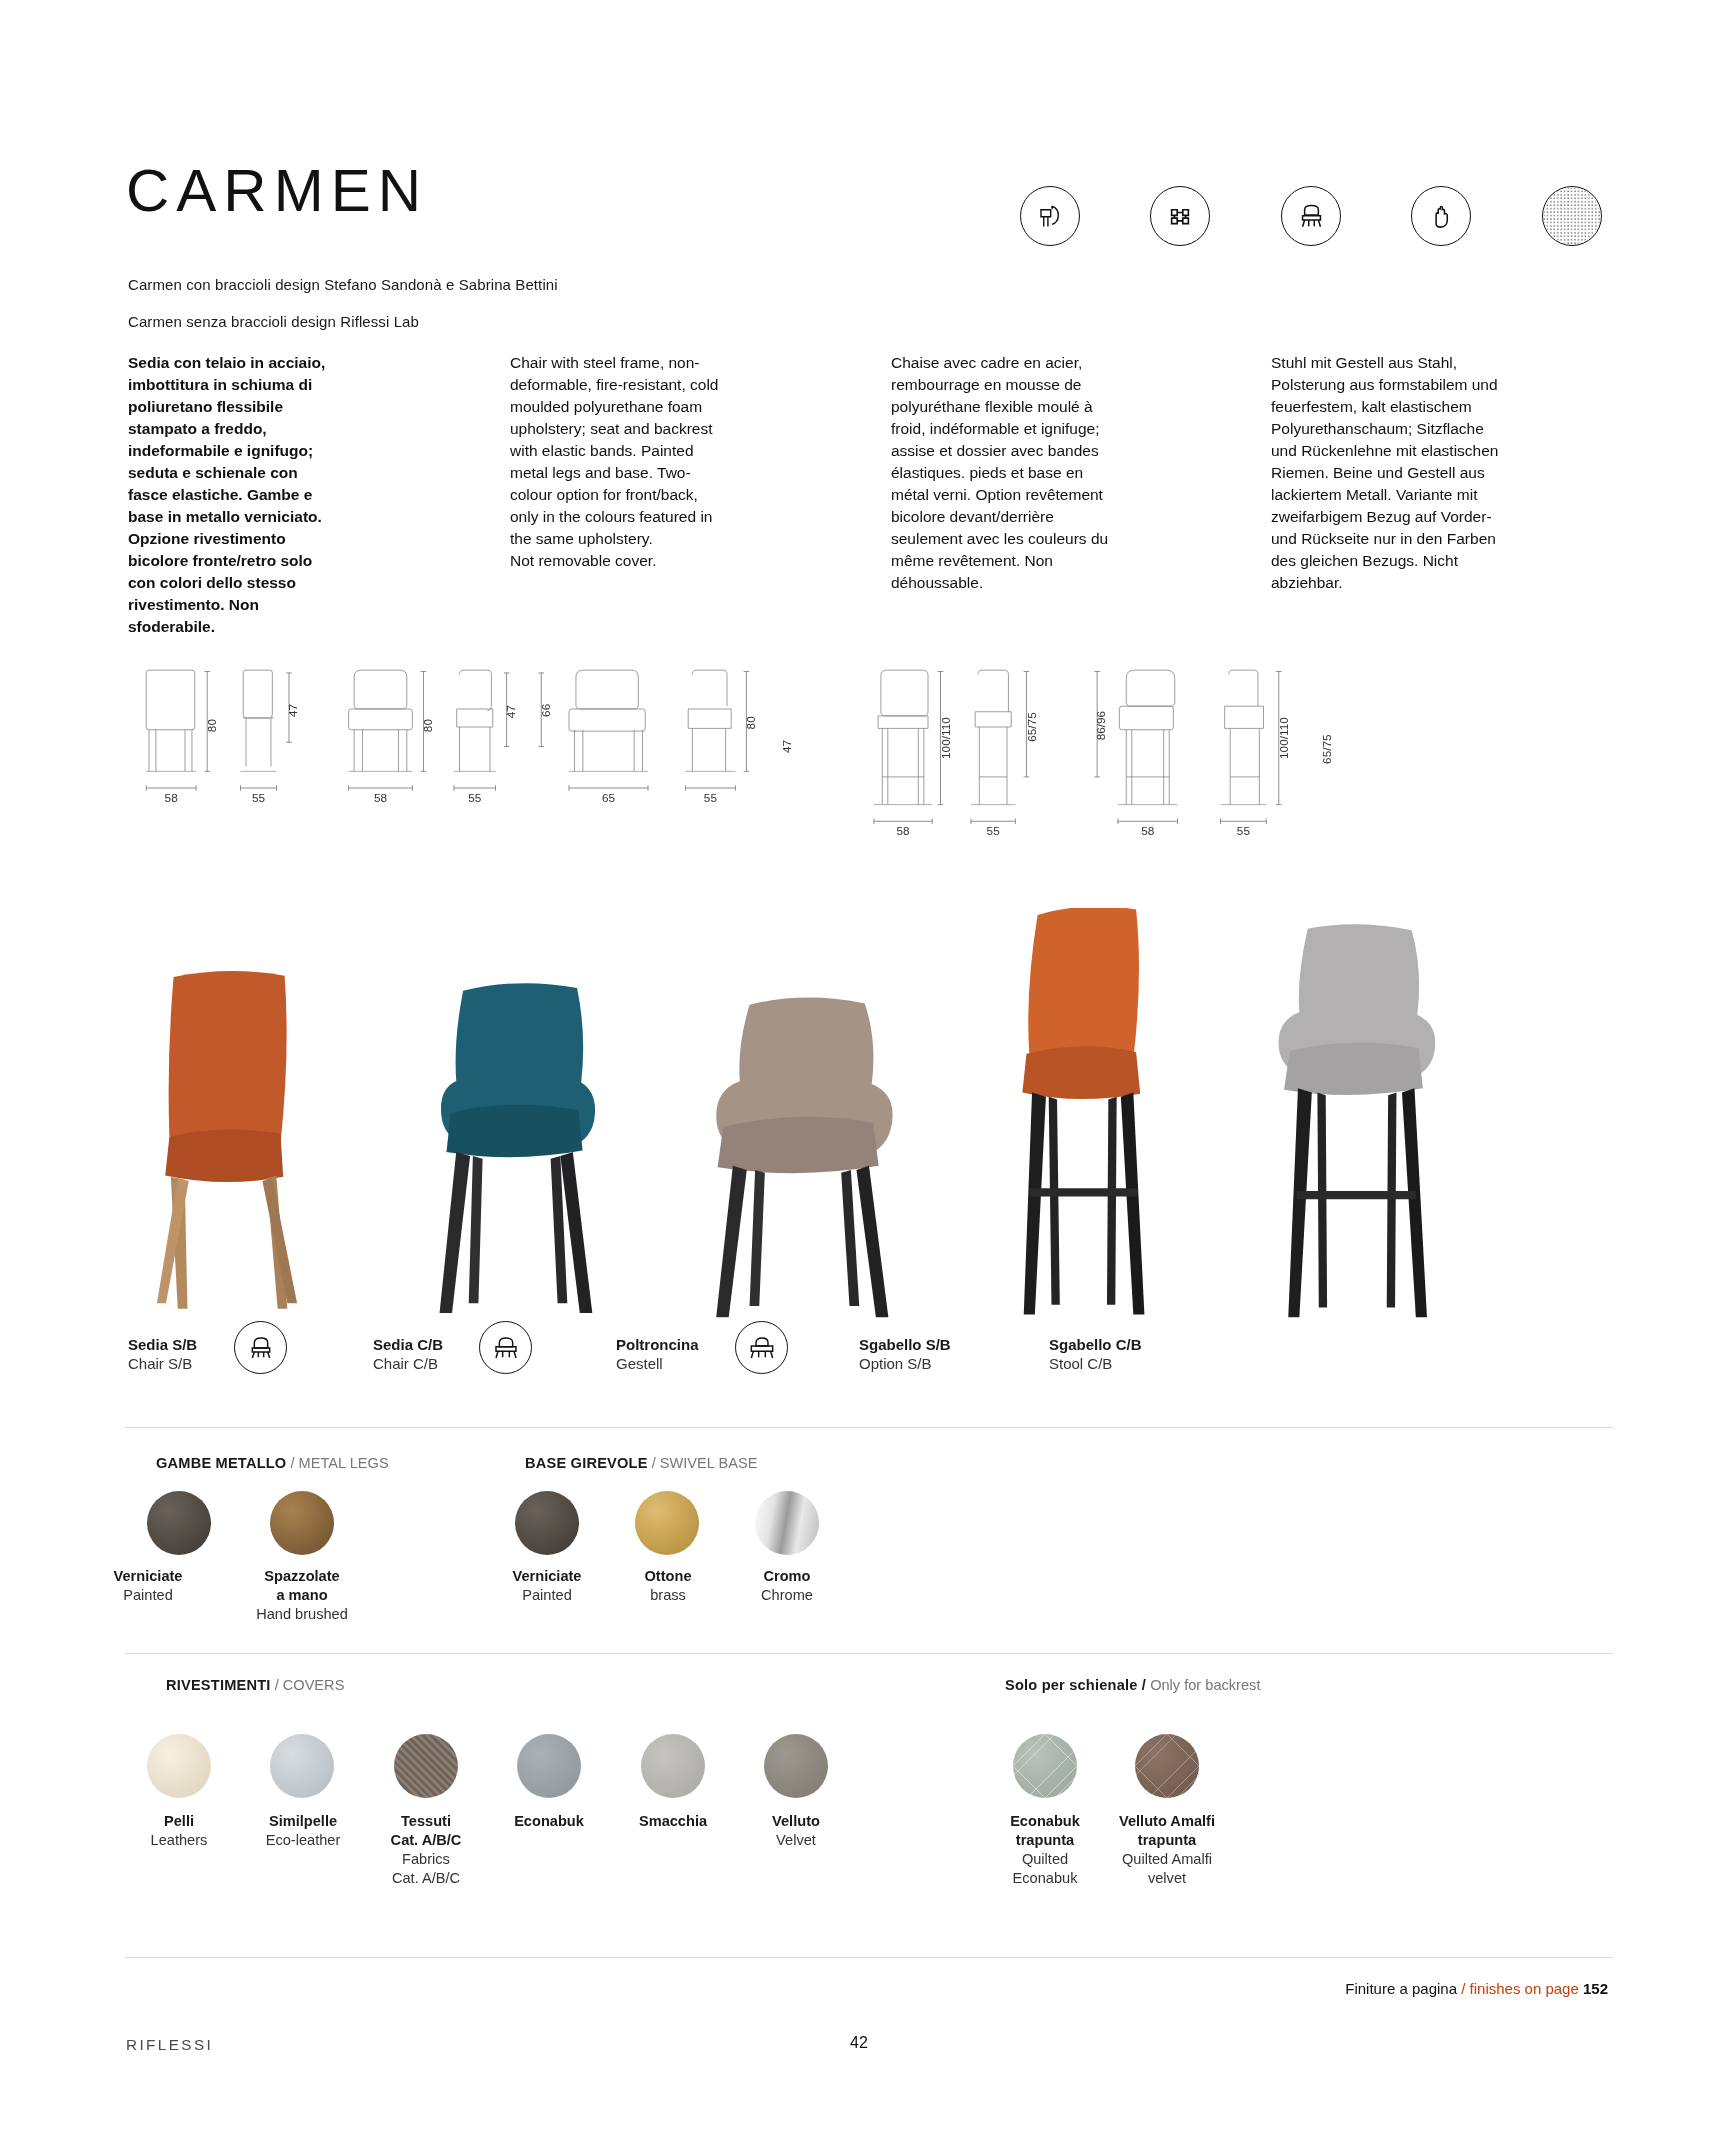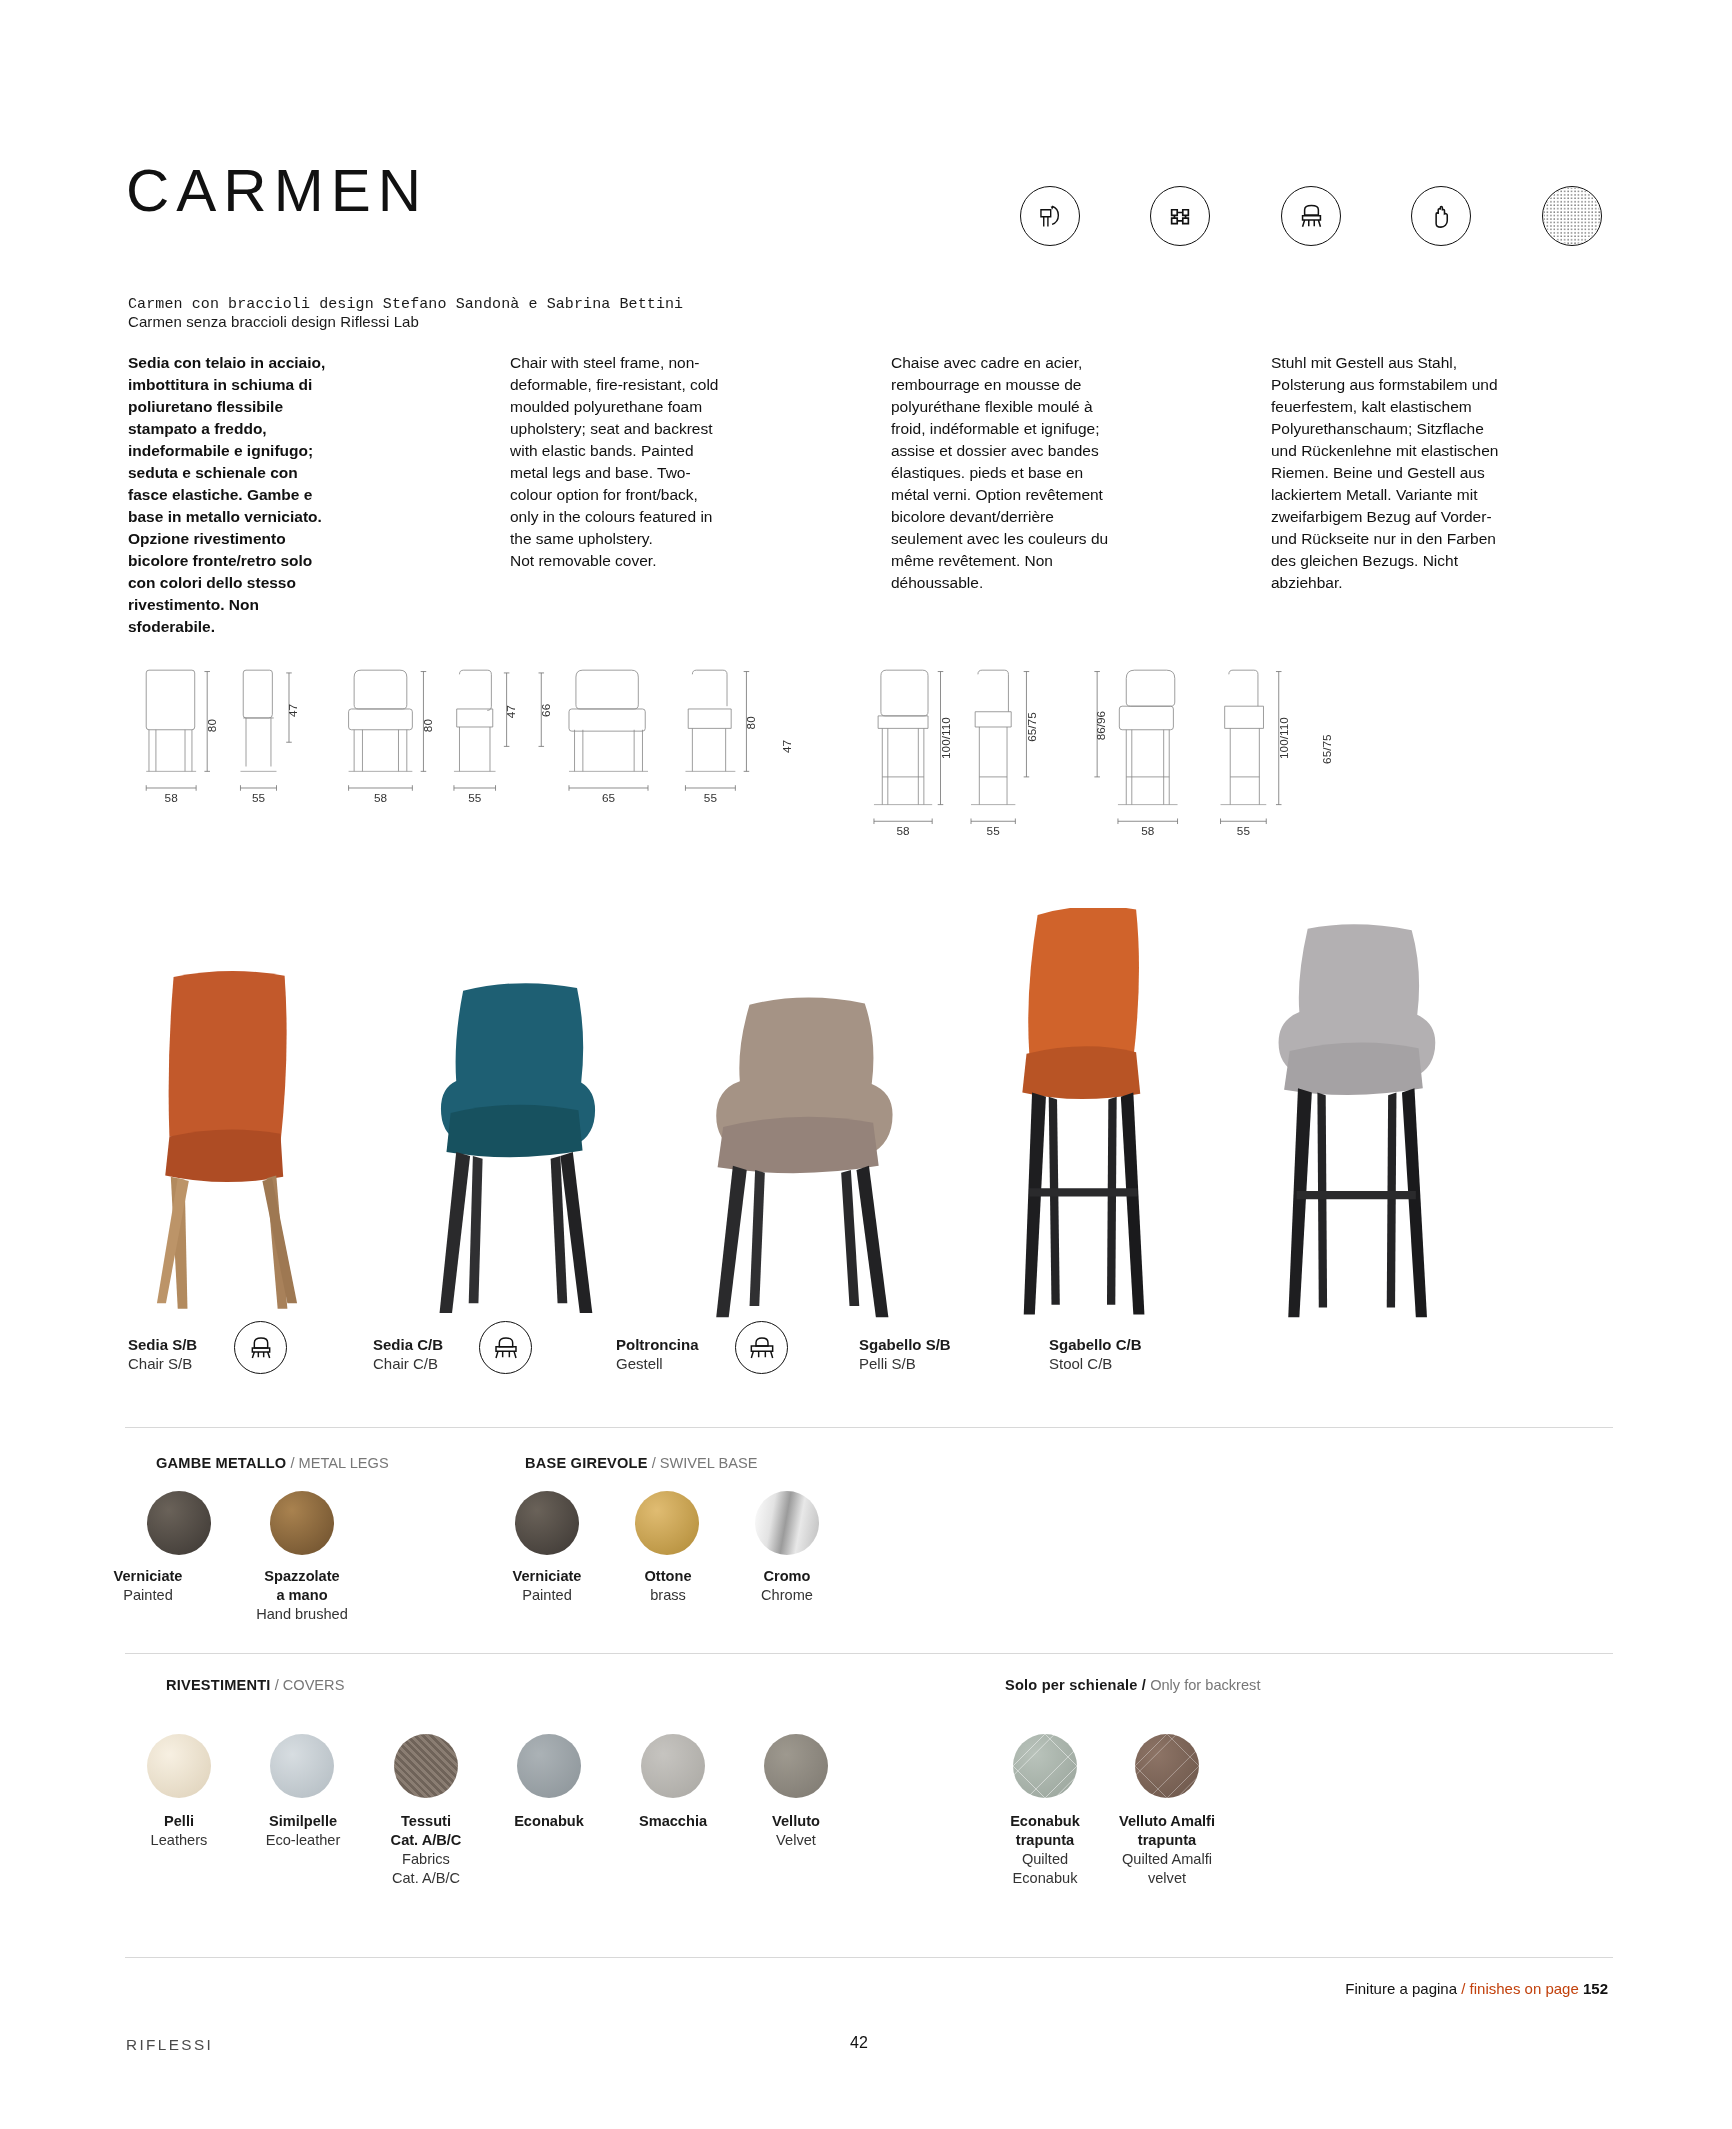--- a/index.html
+++ b/index.html
@@ -2,21 +2,21 @@
 <html style="font-size:11px"><head>
 <meta charset="utf-8">
 <style>
   html,body{margin:0;padding:0;background:#fff;}
   body{width:1733px;height:2129px;font-family:"Liberation Sans",sans-serif;color:#1a1a1a;position:relative;overflow:hidden;}
   .page{position:absolute;inset:0;}
 
   
   .title{position:absolute;left:126px;top:161px;font-size:60px;letter-spacing:7px;font-weight:300;color:#111;line-height:1;}
   .credit{position:absolute;left:128px;font-size:15px;color:#1a1a1a;letter-spacing:0.1px;}
-  .credit1{top:296px;font-family:Liberation Mono, monospace;}
+  .credit1{top:276px;}
   .credit2{top:313px;}
 
   .iconrow{position:absolute;left:1020px;top:186px;width:590px;height:62px;}
   .circ{width:58px;height:58px;border:1.5px solid #111;border-radius:50%;position:absolute;top:0;display:flex;align-items:center;justify-content:center;}
   .circ svg{display:block;}
 
   
   .desc{position:absolute;top:352px;font-size:15.5px;line-height:22px;color:#111;}
   .desc.c1{left:128px;width:201px;font-weight:bold;}
   .desc.c2{left:510px;width:215px;}
@@ -339,21 +339,21 @@
   <div class="capcirc" style="left:735px;top:1321px">
     <svg width="32" height="32" viewBox="0 0 48 48">
         <path d="M15 16c0-5 4-7 9-7s9 2 9 7v5H15z" fill="none" stroke="#111" stroke-width="2.2"></path>
         <path d="M8 21h32v8H8z" fill="none" stroke="#111" stroke-width="2.2"></path>
         <path d="M11 29l-3 10M37 29l3 10M19 29v9M29 29v9" stroke="#111" stroke-width="2.2"></path>
       </svg>
   </div>
 
   <div class="cap" style="left:859px;top:1335px">
     <b>Sgabello S/B</b><br>
-    <span>Pelli S/B</span>
+    <span>Option S/B</span>
   </div>
   <div class="cap" style="left:1049px;top:1335px">
     <b>Sgabello C/B</b><br>
     <span>Stool C/B</span>
   </div>
 
   <div class="rule" style="top:1427px"></div>
 
   <div class="sechead" style="left:129px;top:1455px">
     <b>GAMBE METALLO</b>

